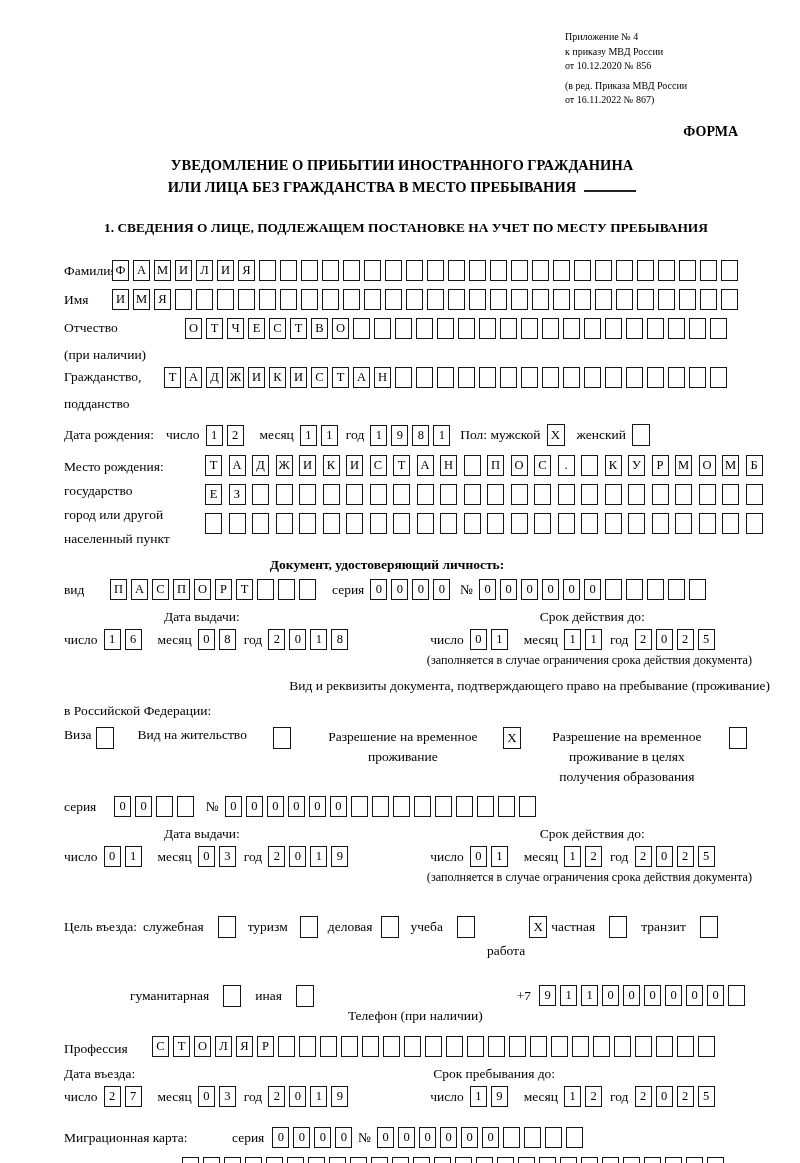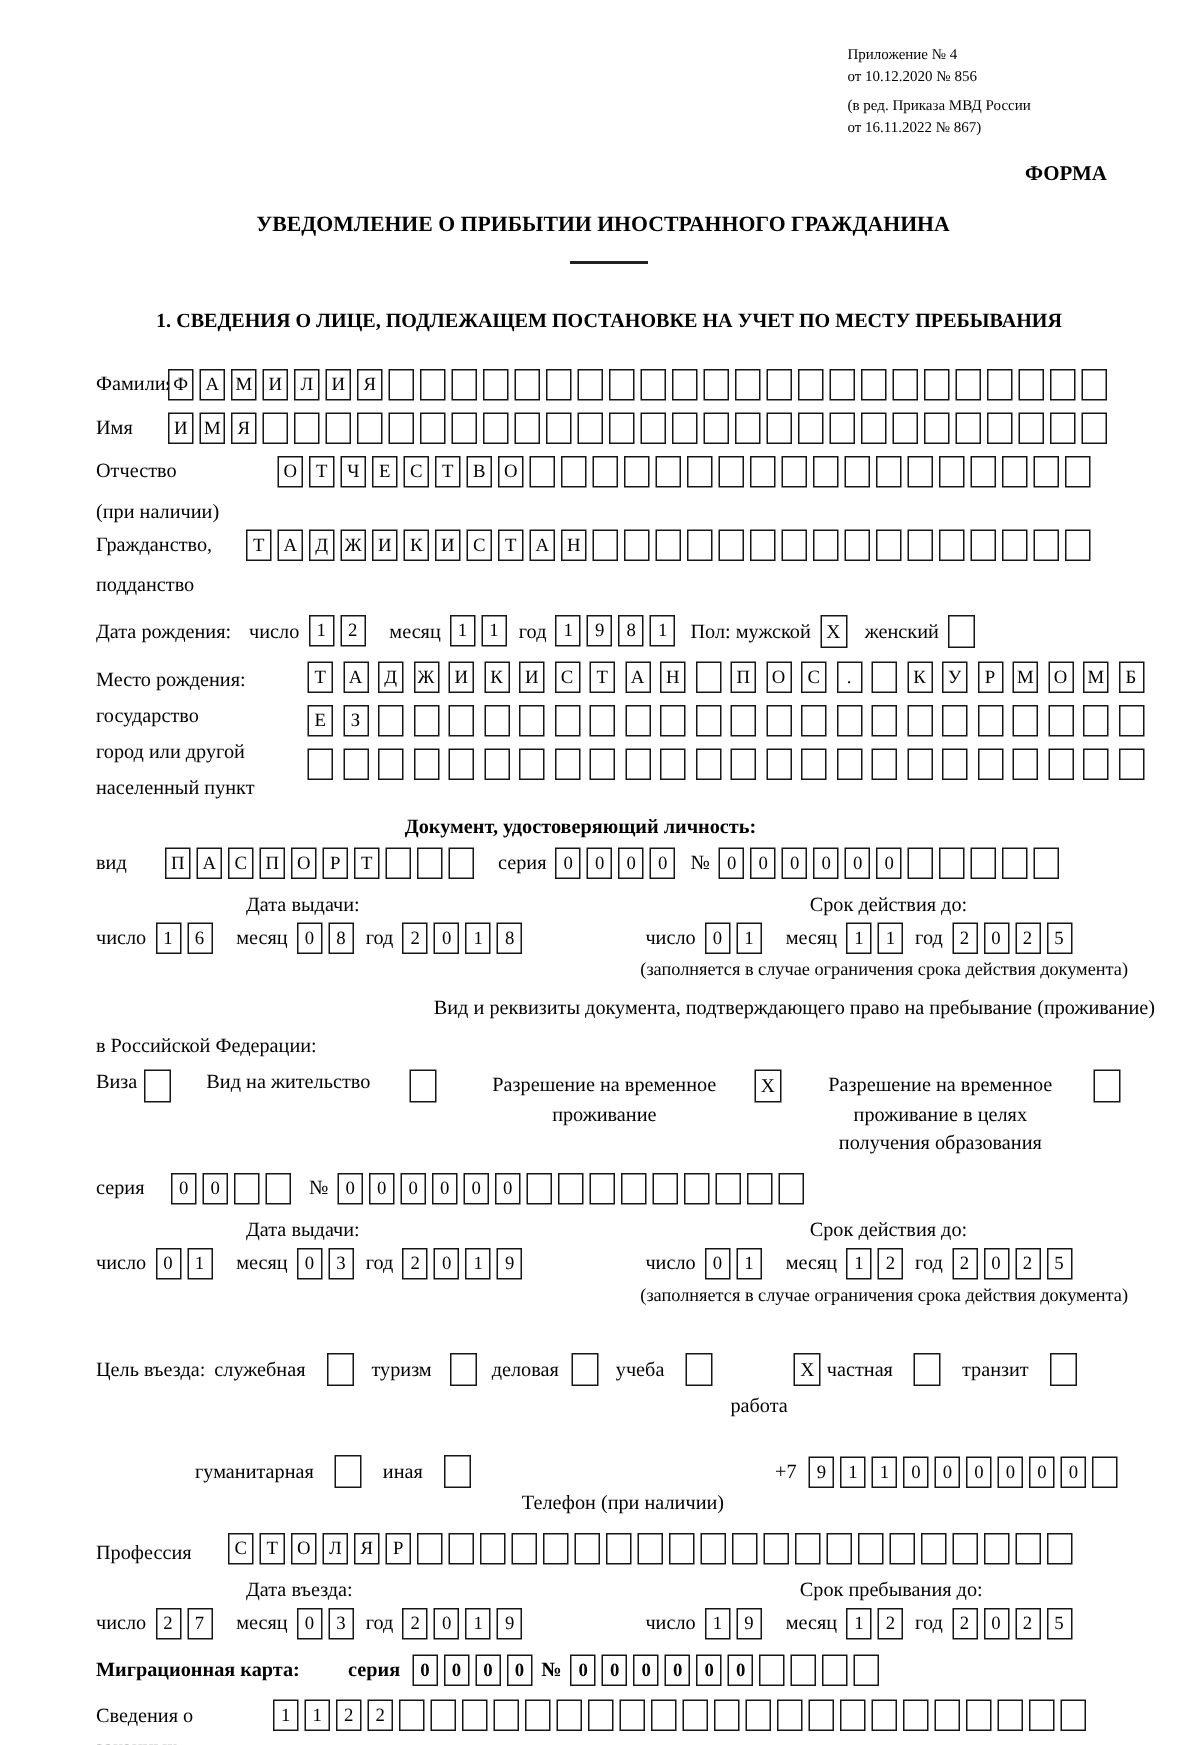--- a/index.html
+++ b/index.html
@@ -36,31 +36,32 @@
   .datelabels{display:flex;margin-top:9px;}
   .ctext{text-align:center;line-height:1.45;}
 </style>
 </head>
 <body>
 
 <div class="page">
 
   <div class="annex">
     <div>Приложение № 4</div>
+    <div>к приказу МВД России</div>
     <div>от 10.12.2020 № 856</div>
     <div class="amend">
       <div>(в ред. Приказа МВД России</div>
       <div>от 16.11.2022 № 867)</div>
     </div>
   </div>
   <div class="forma">ФОРМА</div>
 
   <div class="title">
     <div>УВЕДОМЛЕНИЕ О ПРИБЫТИИ ИНОСТРАННОГО ГРАЖДАНИНА</div>
-    <div><span class="uline"></span></div>
+    <div><span>ИЛИ ЛИЦА БЕЗ ГРАЖДАНСТВА В МЕСТО ПРЕБЫВАНИЯ</span><span class="uline"></span></div>
   </div>
 
   <div class="sec1">1. СВЕДЕНИЯ О ЛИЦЕ, ПОДЛЕЖАЩЕМ ПОСТАНОВКЕ НА УЧЕТ ПО МЕСТУ ПРЕБЫВАНИЯ</div>
 
   <div class="row" style="margin-top:24px;">
     <span class="lbl" style="width:48px;">Фамилия</span>
     <span class="cells">
         <span class="cell">Ф</span>
         <span class="cell">А</span>
         <span class="cell">М</span>
@@ -553,21 +554,21 @@
         <span class="cell"></span>
         <span class="cell"></span>
         <span class="cell"></span>
         <span class="cell"></span>
         <span class="cell"></span>
         <span class="cell"></span>
       </span>
   </div>
 
   <div class="datelabels">
-    <span style="margin-left:100px;">Дата въезда:</span>
+    <span style="">Дата въезда:</span>
     <span style="margin-left:298px;">Срок пребывания до:</span>
   </div>
   <div class="row" style="margin-top:4px;">
     <span class="dlbl first">число</span>
     <span class="cells">
         <span class="cell">2</span>
         <span class="cell">7</span>
       </span>
     <span class="dlbl">месяц</span>
     <span class="cells">
@@ -593,21 +594,21 @@
       </span>
     <span class="dlbl" style="margin-left:4px;">год</span>
     <span class="cells">
         <span class="cell">2</span>
         <span class="cell">0</span>
         <span class="cell">2</span>
         <span class="cell">5</span>
       </span>
   </div>
 
-  <div class="row" style="margin-top:10px;font-weight:bold;">
+  <div class="row" style="margin-top:20px;">
     <span class="lbl" style="width:168px;">Миграционная карта:</span>
     <span>серия</span>
     <span class="cells" style="margin-left:8px;">
         <span class="cell">0</span>
         <span class="cell">0</span>
         <span class="cell">0</span>
         <span class="cell">0</span>
       </span>
     <span class="dlbl" style="margin-left:2px;">№</span>
     <span class="cells">

